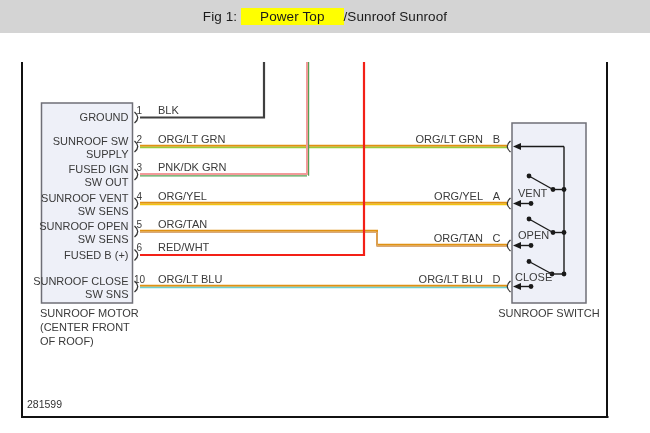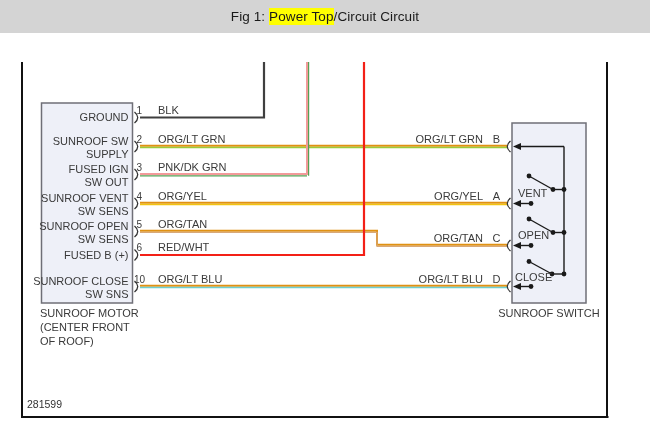--- a/index.html
+++ b/index.html
@@ -5,41 +5,41 @@
   html,body{margin:0;padding:0;}
   body{
     width:650px;height:433px;position:relative;background:#ffffff;
     font-family:"Liberation Sans",sans-serif;overflow:hidden;
   }
   .header{
     position:absolute;top:0;left:0;width:650px;height:33px;
     display:flex;align-items:center;justify-content:center;
     font-size:13.5px;color:#1a1a1a;letter-spacing:0.1px;
   }
-  .header mark{padding:1px 0;color:#1a1a1a;}
+  .header mark{padding:1px 19px;color:#1a1a1a;}
   svg{position:absolute;top:0;left:0;}
   svg text{
     font-family:"Liberation Sans",sans-serif;font-size:11px;fill:#3a3a3a;
   }
   svg text.pnum{font-size:10px;}
   svg text.ra{text-anchor:end;}
   svg text.mid{text-anchor:middle;}
   svg text.fig{font-size:10.5px;fill:#333;}
   .frame{stroke:#111;stroke-width:2;}
   .boxline{stroke:#6f6f77;stroke-width:1.5;fill:#eef0f8;}
   .conn{stroke:#333;stroke-width:1.3;fill:none;}
   .sw{stroke:#1a1a1a;stroke-width:1.4;fill:none;}
   .dot{fill:#1a1a1a;}
   .ah{fill:#1a1a1a;}
 </style>
 </head>
 <body>
 
 <div class="header" style="background: rgb(212, 212, 212);">
-  <span><span>Fig 1: </span><mark style="background: rgb(255, 255, 0);">Power Top</mark><span>/Circuit Circuit</span></span>
+  <span><span>Fig 1: </span><mark style="background: rgb(255, 255, 0);">Power Top</mark><span>/Sunroof Sunroof</span></span>
 </div>
 
 <svg width="650" height="433" viewBox="0 0 650 433">
 
   <g>
     <line class="frame" x1="22" y1="62" x2="22" y2="417"></line>
     <line class="frame" x1="607" y1="62" x2="607" y2="417"></line>
     <line class="frame" x1="21" y1="417" x2="608.5" y2="417"></line>
   </g>
 

